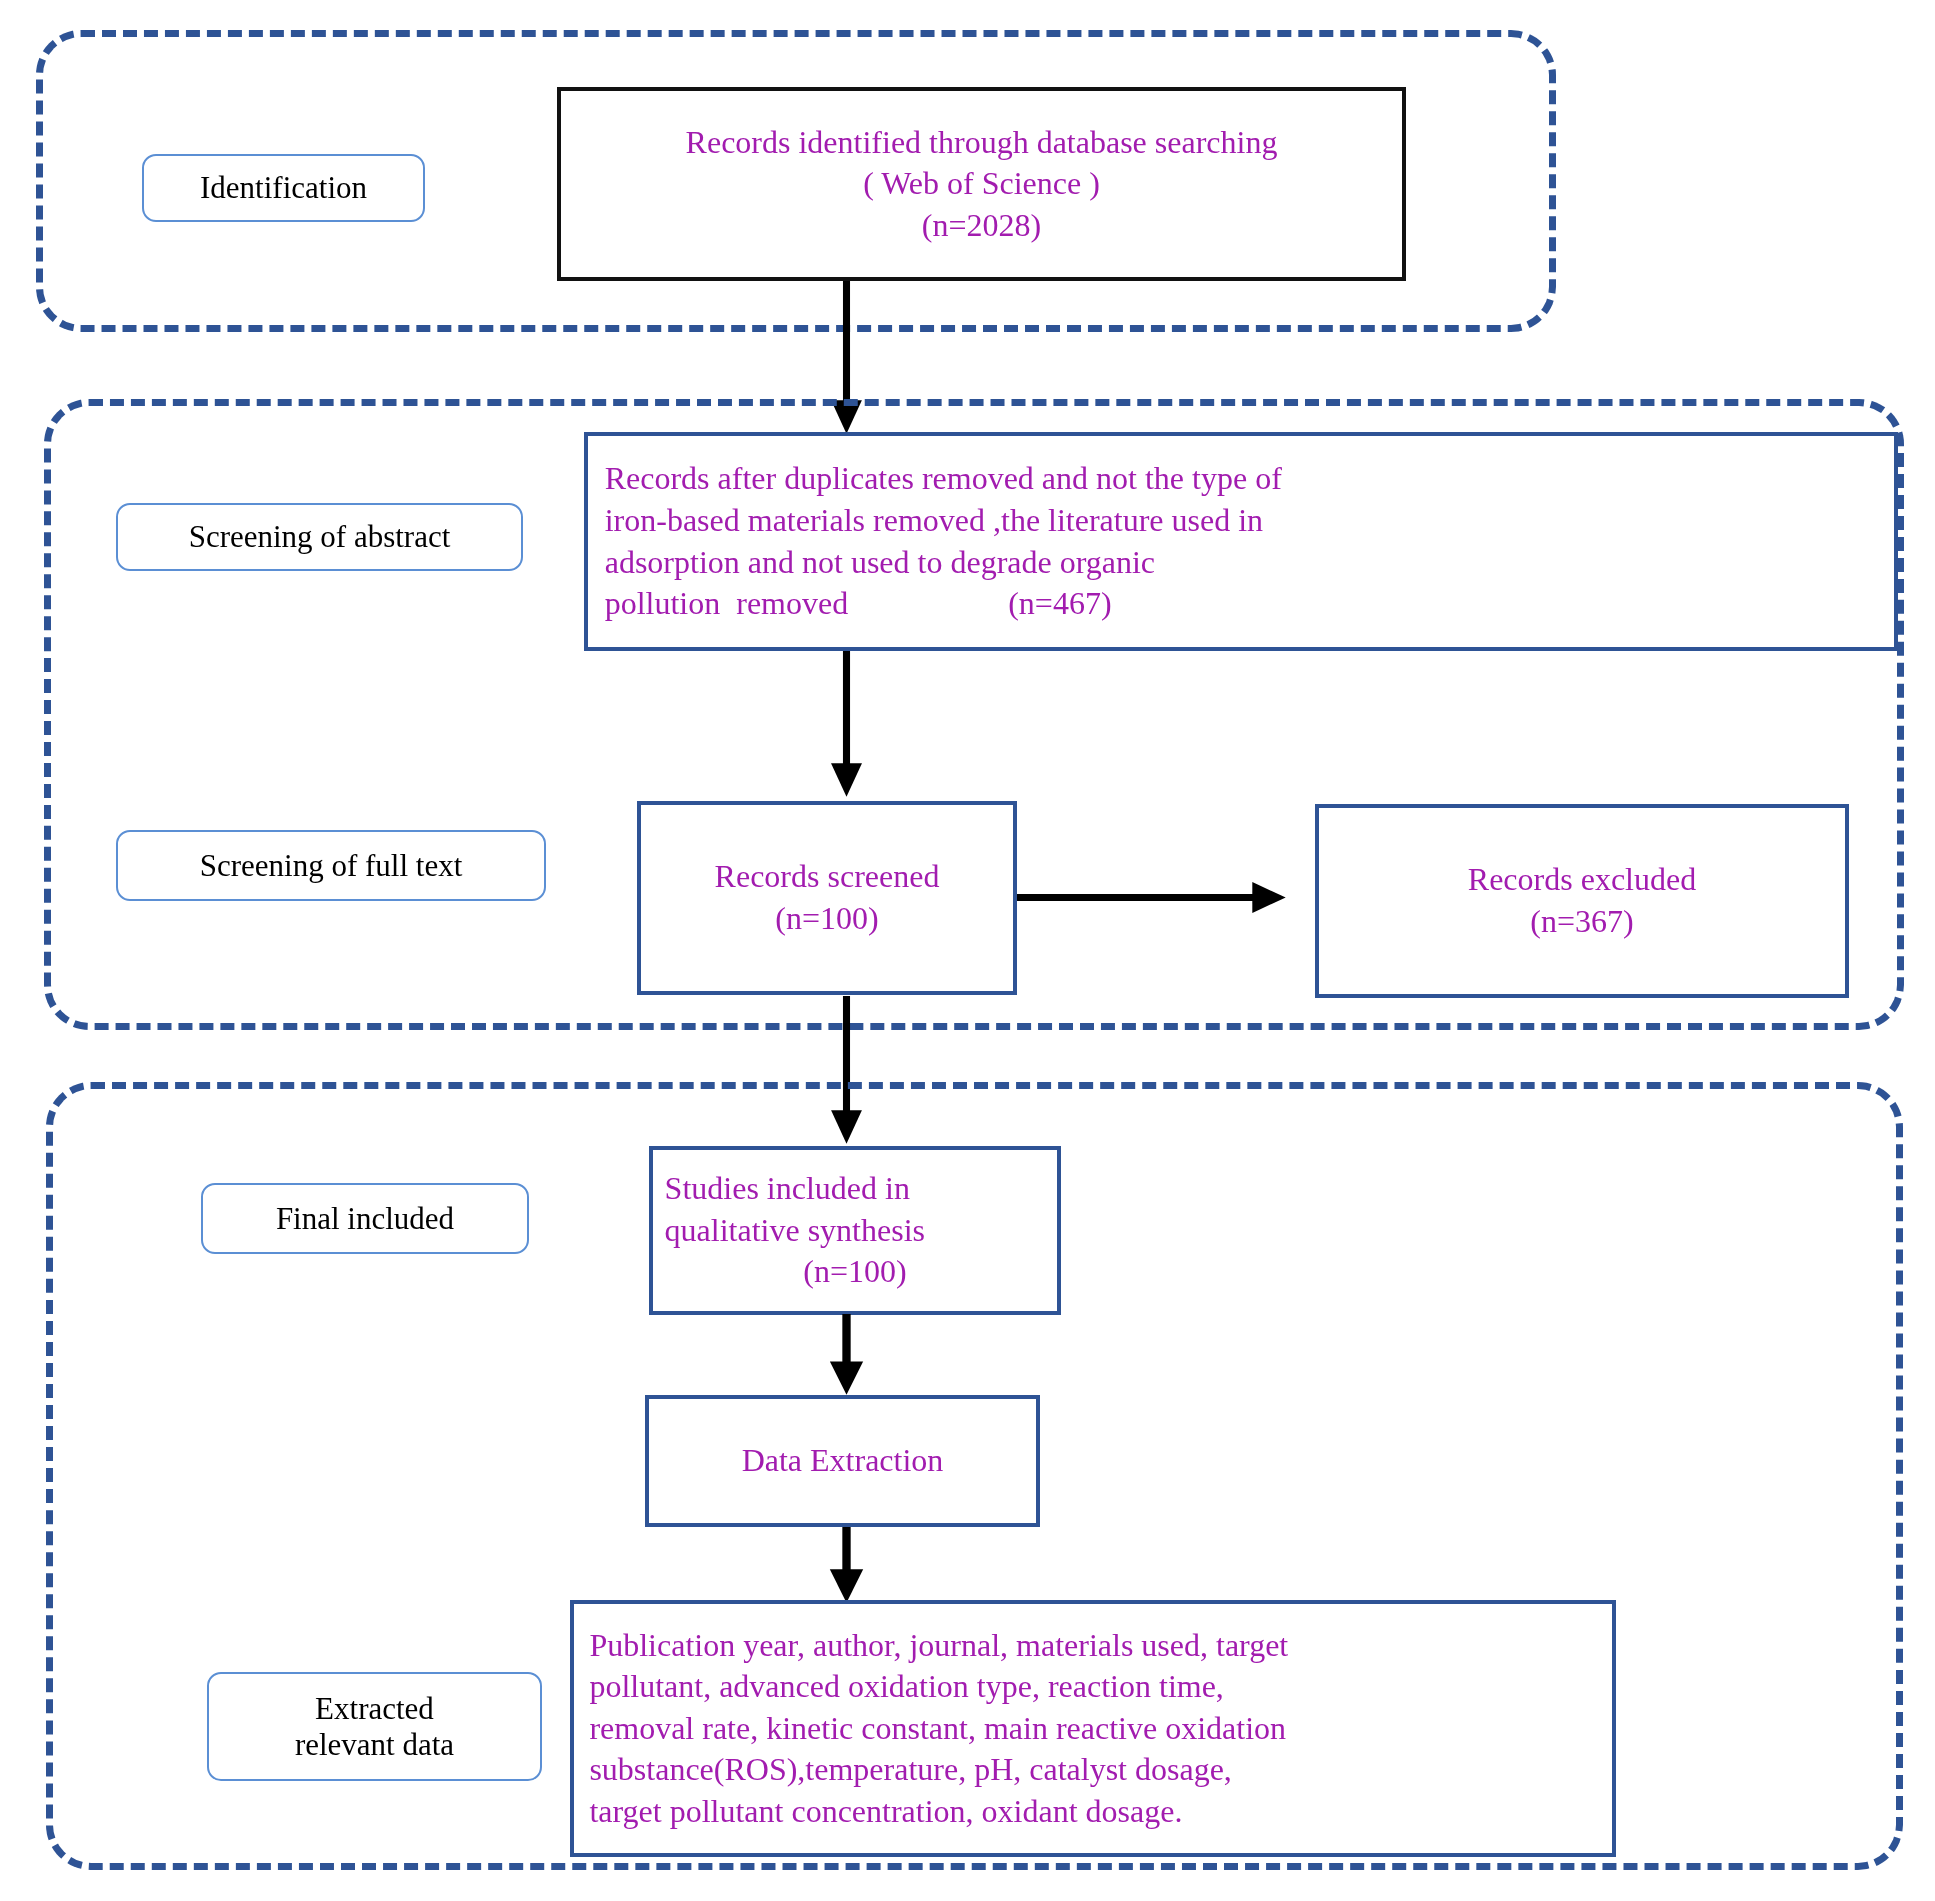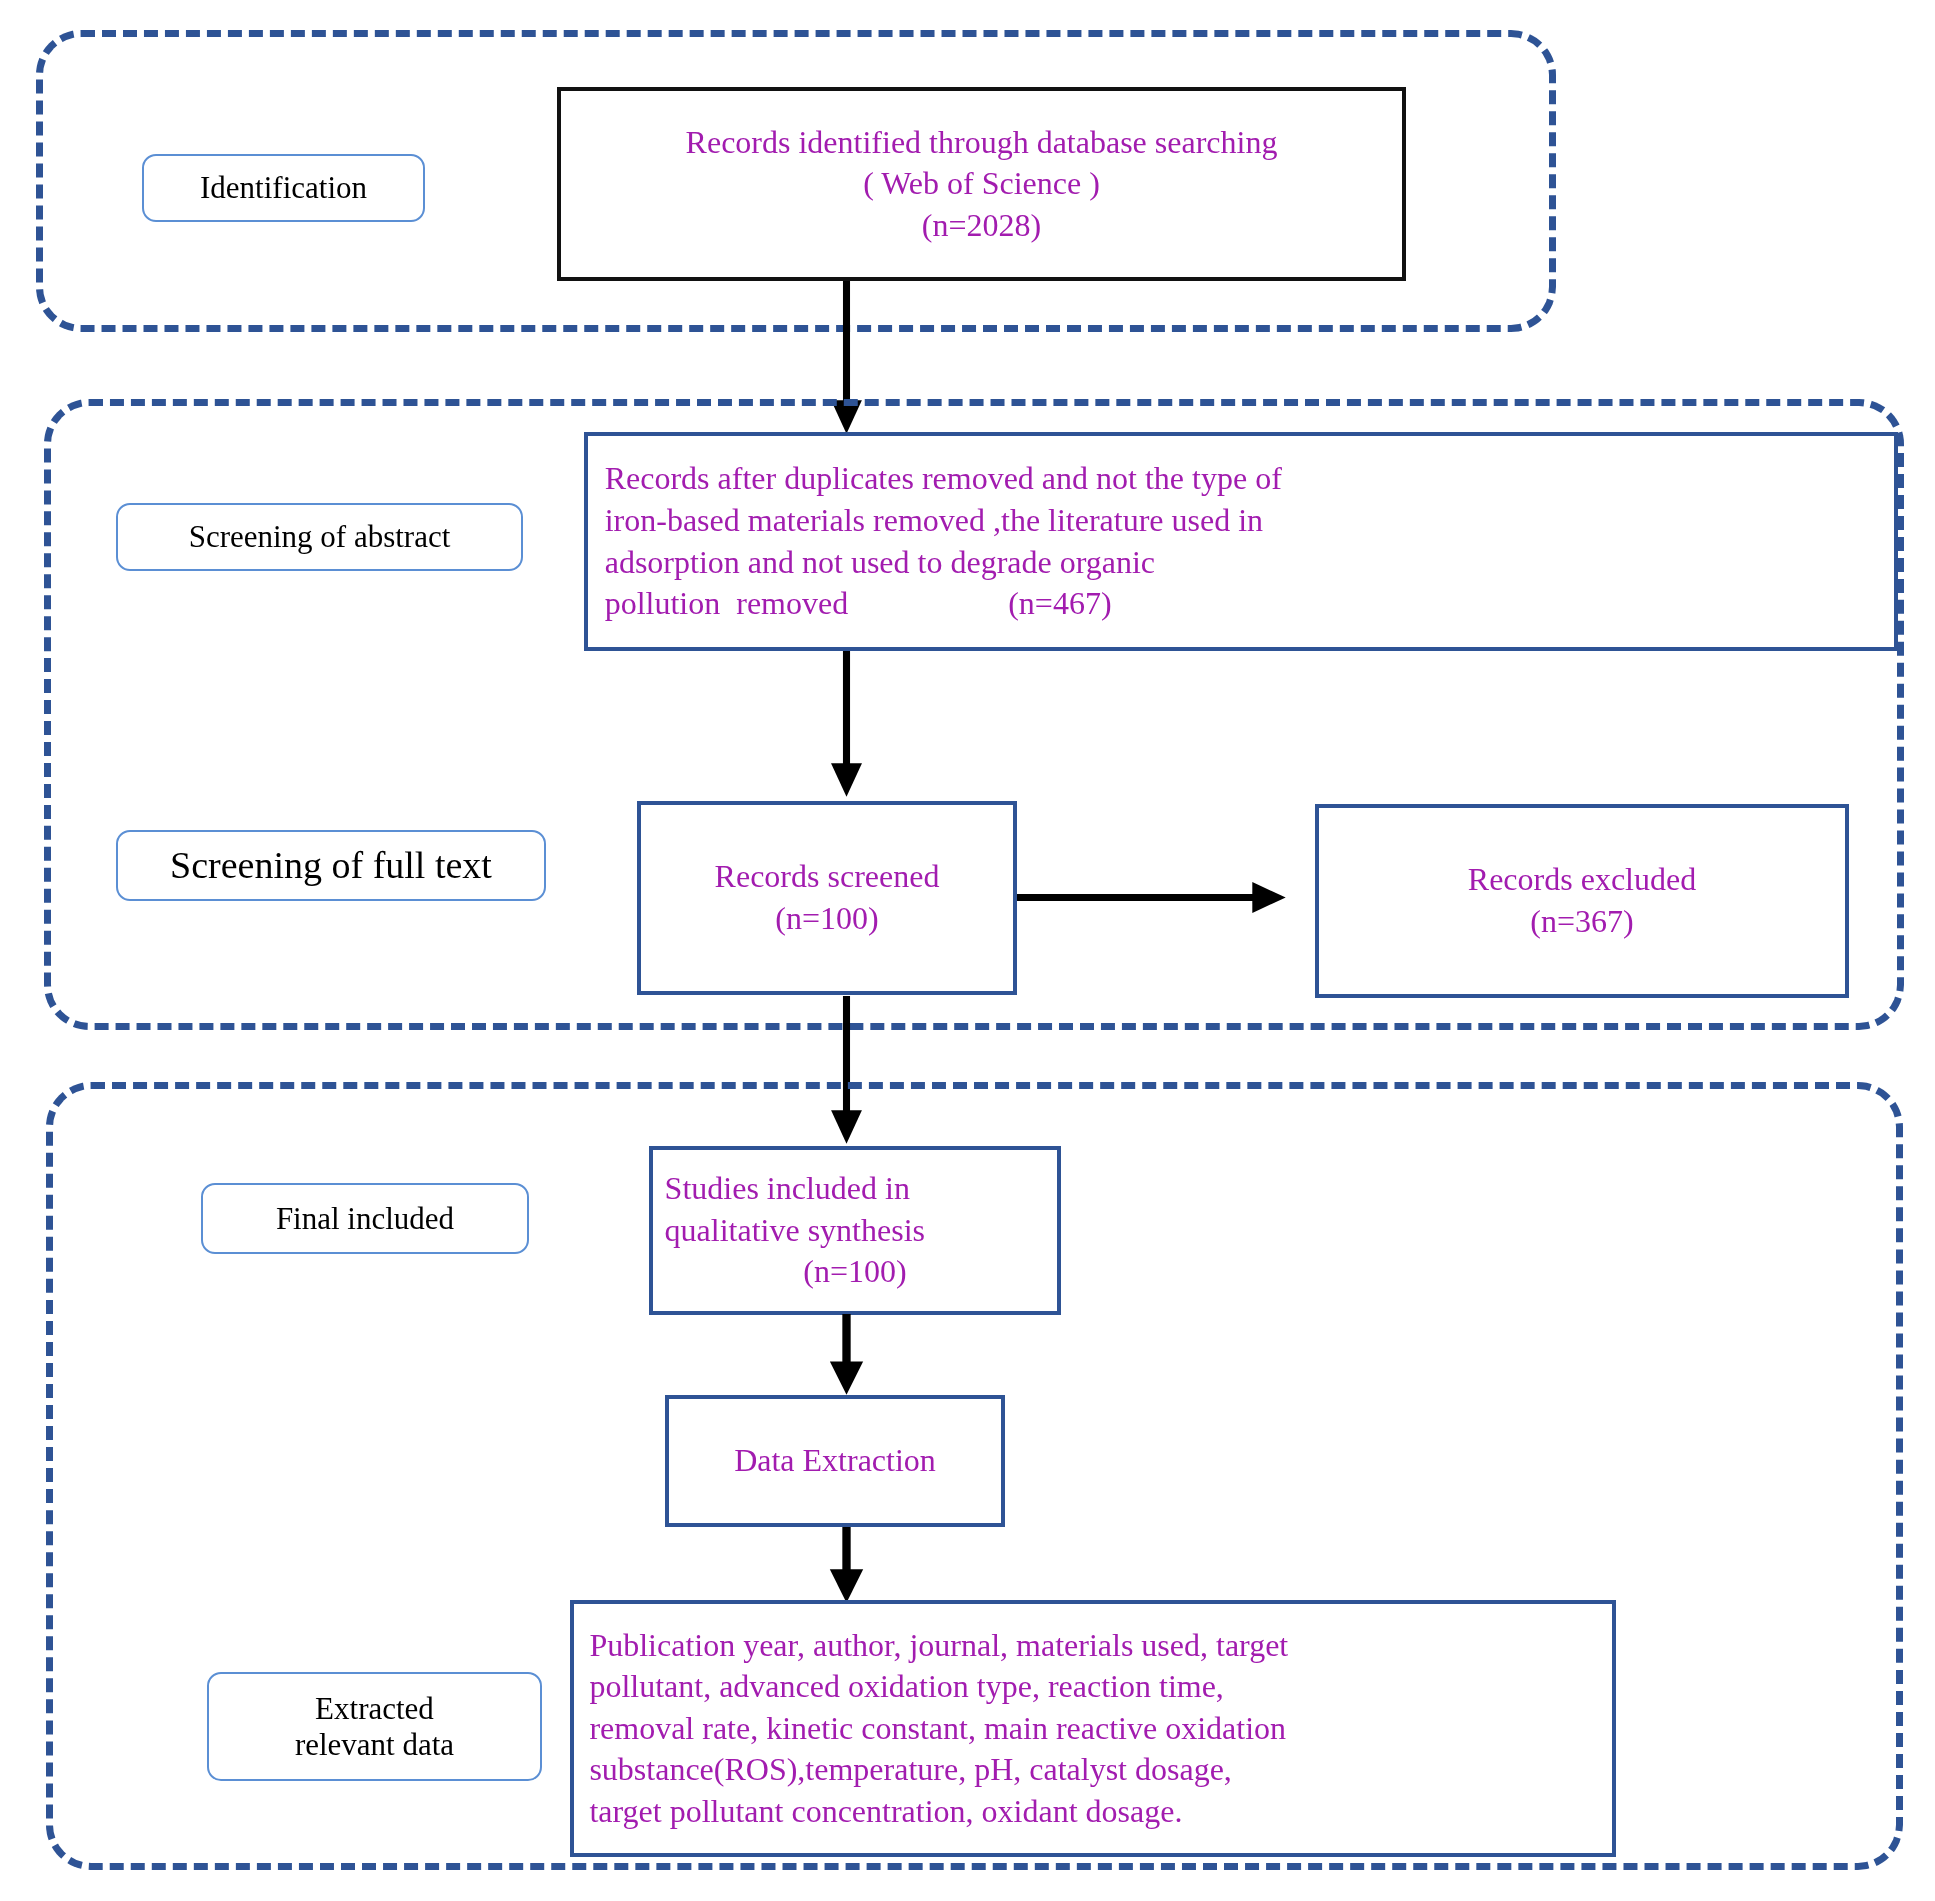--- a/index.html
+++ b/index.html
@@ -109,21 +109,21 @@
     <span class="ln">pollution  removed                    (n=467)</span>
   </div>
 
   <div class="arrow-v" style="left:827px; top:651px; width:39px; height:147px;">
     <svg width="39" height="147" viewBox="0 0 60 228">
       <line x1="30" y1="0" x2="30" y2="184" stroke="#000000" stroke-width="11"></line>
       <polygon points="30,226 6,174 54,174" fill="#000000"></polygon>
     </svg>
   </div>
 
-  <div class="stage-label" style="left:116px; top:830px; width:430px; height:71px; font-size:38px;">
+  <div class="stage-label" style="left:116px; top:830px; width:430px; height:71px; font-size:31px;">
     <span>Screening of full text</span>
   </div>
 
   <div class="flow-box blue-border tc" style="left:637px; top:801px; width:380px; height:194px; font-size:32px; padding:7.7px 11.6px;">
     <span class="ln">Records screened</span>
     <span class="ln">(n=100)</span>
   </div>
 
   <div class="arrow-h" style="left:1017px; top:878px; width:270px; height:39px;">
     <svg width="270" height="39" viewBox="0 0 420 60">
@@ -156,21 +156,21 @@
     <span class="ln tc">(n=100)</span>
   </div>
 
   <div class="arrow-v" style="left:827px; top:1314px; width:39px; height:82px;">
     <svg width="39" height="82" viewBox="0 0 60 128">
       <line x1="30" y1="0" x2="30" y2="86" stroke="#000000" stroke-width="13"></line>
       <polygon points="30,126 4,74 56,74" fill="#000000"></polygon>
     </svg>
   </div>
 
-  <div class="flow-box blue-border tc" style="left:645px; top:1395px; width:340px; height:132px; font-size:32px; padding:5.1px 11.6px;margin-left:20px;">
+  <div class="flow-box blue-border tc" style="left:645px; top:1395px; width:395px; height:132px; font-size:32px; padding:5.1px 11.6px;">
     <span class="ln">Data Extraction</span>
   </div>
 
   <div class="arrow-v" style="left:827px; top:1527px; width:39px; height:77px;">
     <svg width="39" height="77" viewBox="0 0 60 120">
       <line x1="30" y1="0" x2="30" y2="80" stroke="#000000" stroke-width="13"></line>
       <polygon points="30,118 4,66 56,66" fill="#000000"></polygon>
     </svg>
   </div>
 

